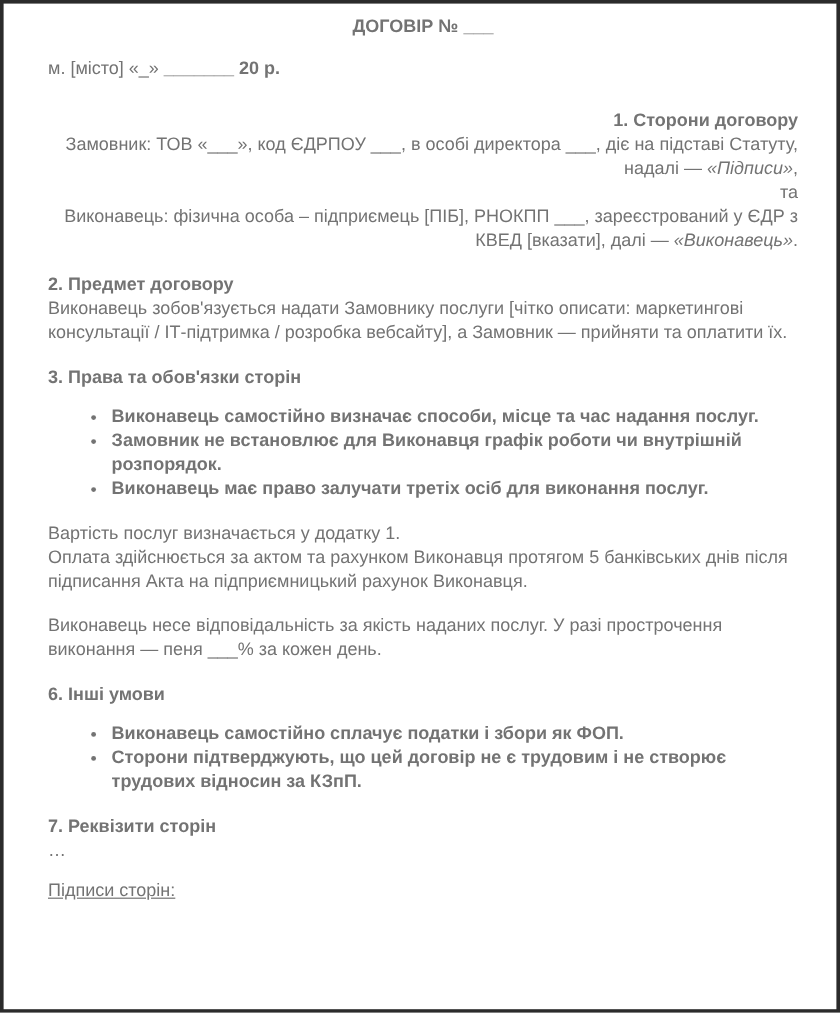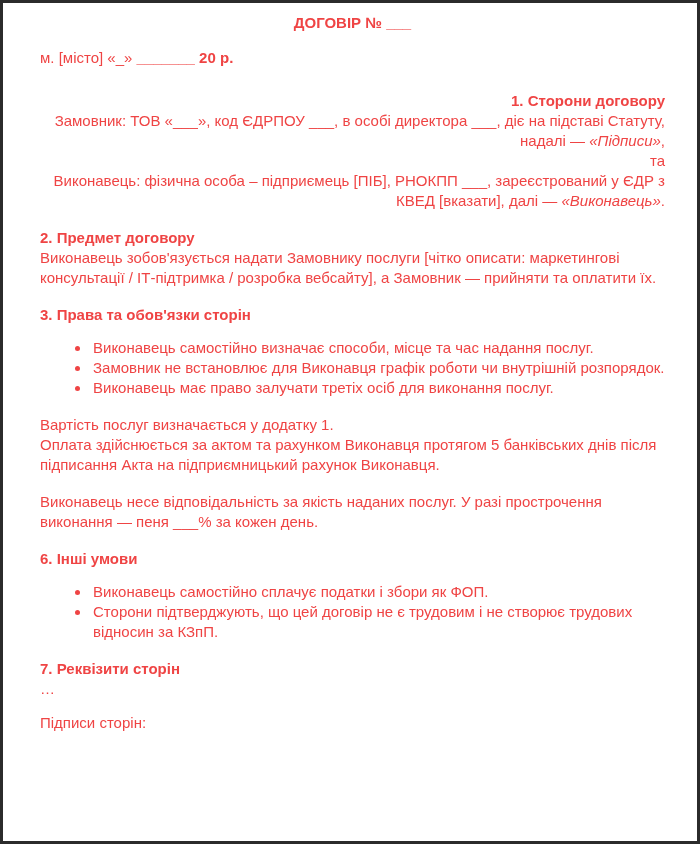--- a/index.html
+++ b/index.html
@@ -5,39 +5,39 @@
   html, body { margin: 0; padding: 0; background: #ffffff; }
   .page {
     width: 700px;
     height: 844px;
     box-sizing: border-box;
     background: #ffffff;
     border: 3px solid #2b2b2b;
     font-family: "Liberation Sans", sans-serif;
     font-size: 15px;
     line-height: 20px;
-    color: #ef4444;
+    color: #737373;
     padding: 10px 32px 0 37px;
     overflow: hidden;
   }
   .doc-title { text-align: center; font-weight: bold; }
   .dateline { margin-top: 15px; }
   .dateline .blank-bold { font-weight: bold; }
   .sec { margin-top: 17px; }
   .sec-first { margin-top: 23px; text-align: right; }
   .sec-heading { font-weight: bold; }
   p { margin: 0; }
   .i { font-style: italic; }
   ul.doc-list {
     margin: 13px 0 0 0;
     padding-left: 51px;
     list-style-type: disc;
   }
-  ul.doc-list li { margin: 0; padding: 0 0 0 2px; }
-  .signatures { margin-top: 14px; }
+  ul.doc-list li { margin: 0; padding: 0 0 0 2px; font-weight: bold; }
+  .signatures { margin-top: 14px; text-decoration: underline; }
 </style>
 </head>
 <body>
 
 <div class="page">
 
   <div class="doc-title">
     <div>ДОГОВІР № ___</div>
   </div>
 

